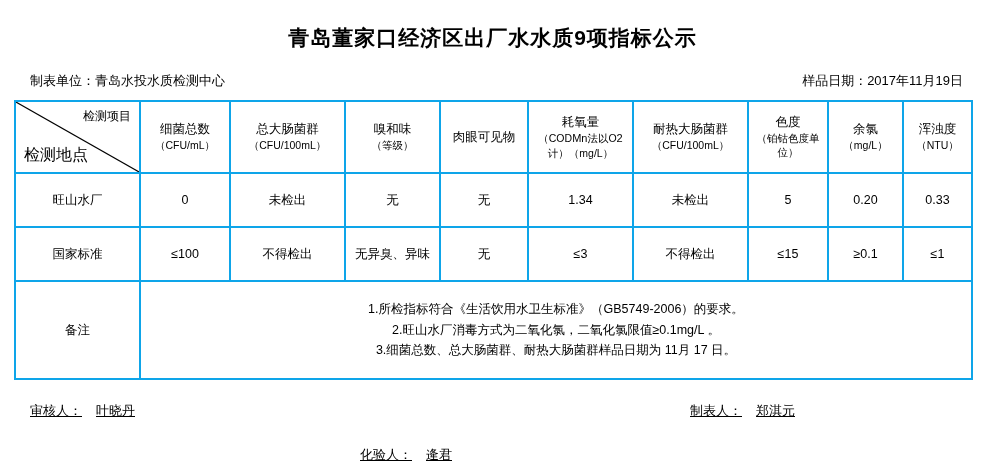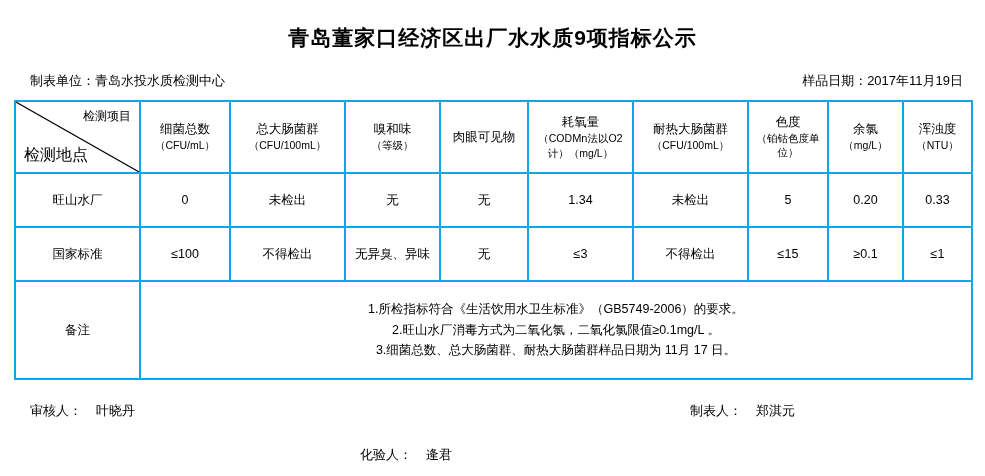--- a/index.html
+++ b/index.html
@@ -96,20 +96,21 @@
   .remark-body {
     text-align: right;
     padding: 8px 10px !important;
     font-size: 12.5px;
     line-height: 1.65;
   }
   .sign-row {
     display: flex;
     padding: 22px 30px 0 30px;
     font-size: 13px;
+    text-decoration: underline;
   }
   .sign-item {
     white-space: nowrap;
   }
   .sign-item .val {
     margin-left: 14px;
   }
   .s1 { width: 330px; }
   .s2 { width: 330px; margin-top: 44px; }
   .s3 { flex: 1; text-align: left; padding-right: 10px;}

